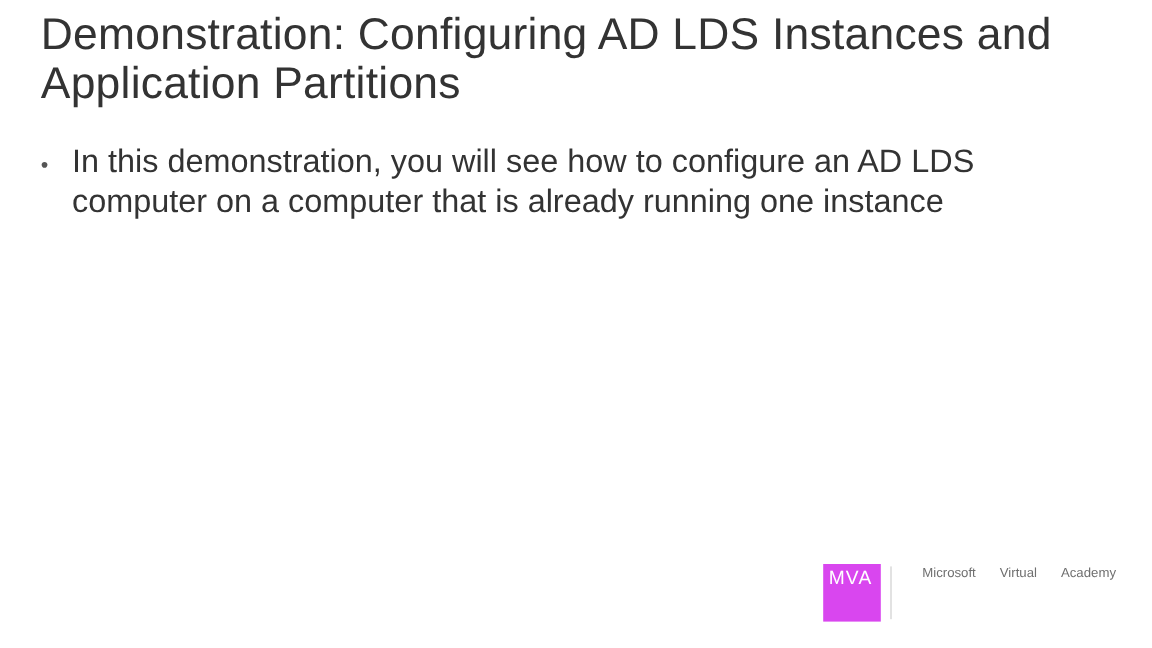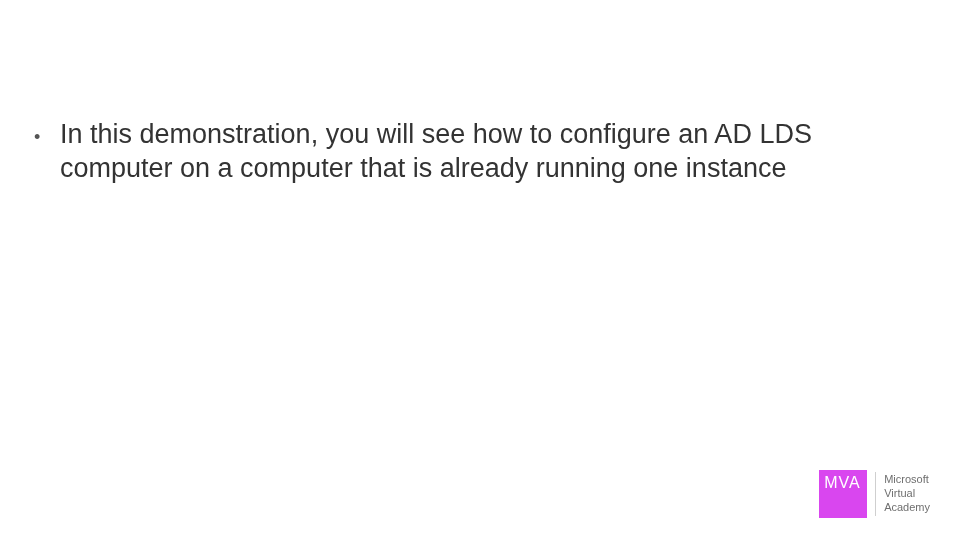--- a/index.html
+++ b/index.html
@@ -76,32 +76,34 @@
     justify-content: flex-start;
     padding: 4px 5px;
     box-sizing: border-box;
   }
   .mva-text {
     font-family: "Segoe UI", Arial, sans-serif;
     font-size: 11px;
     line-height: 1.25;
     color: #6f6f6f;
     border-left: 1px solid #cfcfcf;
-    padding-left: 8px;
+    padding-left: 26px;
     height: 44px;
     display: flex;
-    flex-direction: column;
+    flex-direction: row;
     justify-content: center;
+    gap: 20px;
   }
 </style>
 </head>
 <body>
 
 <div class="slide">
 
+  <div class="title">Demonstration: Configuring AD LDS Instances and Application Partitions</div>
 
   <div class="body">
     <div class="bullet-row">
       <div class="bullet-dot">•</div>
       <div class="bullet-text">In this demonstration, you will see how to configure an AD LDS computer on a computer that is already running one instance</div>
     </div>
   </div>
 
   <div class="footer-logo">
     <div class="mva-box">MVA</div>

